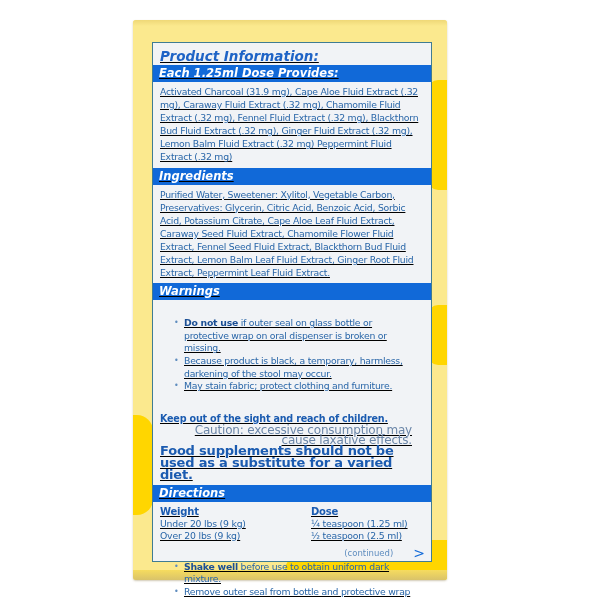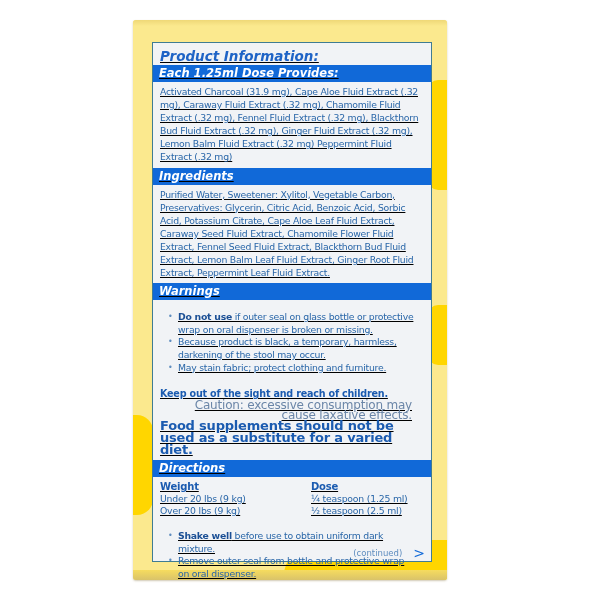--- a/index.html
+++ b/index.html
@@ -32,40 +32,40 @@
   }
   .section-head {
     background: #1169d8; color: #ffffff; font-weight: bold; font-style: italic;
     font-size: 11.5px; padding: 1px 6px; height: 17px; box-sizing: border-box; line-height: 15px;
   }
   .body-text {
     color: #2966a8; font-size: 9.3px; line-height: 13.1px; padding: 3px 6px 4px 7px;
     letter-spacing: -0.25px;
     border-radius: 13px;
   }
-  ul.bullets { list-style: none; margin: 8px; padding: 3px 6px 0 7px; }
+  ul.bullets { list-style: none; margin: 14px; padding: 3px 6px 0 7px; }
   ul.bullets li {
     color: #2966a8; font-size: 9.3px; line-height: 12.6px; padding-left: 10px;
     position: relative; letter-spacing: -0.25px;
   }
   ul.bullets li::before {
     content: "\2022"; position: absolute; left: 0; top: 0; color: #5f8dbf; font-size: 8px;
   }
   .strong { font-weight: bold; color: #1b4f95; }
   .notice { padding: 6px 19px 4px 7px; }
   .notice .keep { color: #1b5bb0; font-weight: bold; font-size: 9.6px; line-height: 12px; letter-spacing: -0.2px; }
   .notice .caution { color: #6b86a8; font-size: 12px; line-height: 10px; letter-spacing: -0.2px; text-align: right; }
   .notice .food { color: #1b5bb0; font-weight: bold; font-size: 13px; line-height: 12px; letter-spacing: -0.2px; }
   .dose-table { padding: 4px 6px 0 7px; display: flex; gap: 36px; }
   .dose-col { font-size: 9.3px; line-height: 12px; color: #2966a8; letter-spacing: -0.2px; }
   .dose-col.w { width: 115px; }
   .dose-col .hd { font-weight: bold; color: #1b5bb0; font-size: 10px; }
   .continued {
     position: absolute; right: 6px; bottom: 3px; color: #5f8dbf; font-size: 8.5px;
-    display: flex; align-items: center; gap: 11px;
+    display: flex; align-items: center; gap: 20px;
   }
   .continued .chev { color: #1169d8; font-size: 14px; line-height: 10px; }
 </style>
 </head>
 <body>
 
 <div class="box">
   <div class="top-edge"></div>
   <div class="blob" style="left:-20px; top:395px; width:40px; height:100px;"></div>
   <div class="blob" style="left:295px; top:60px; width:30px; height:110px; border-radius:10px;"></div>

